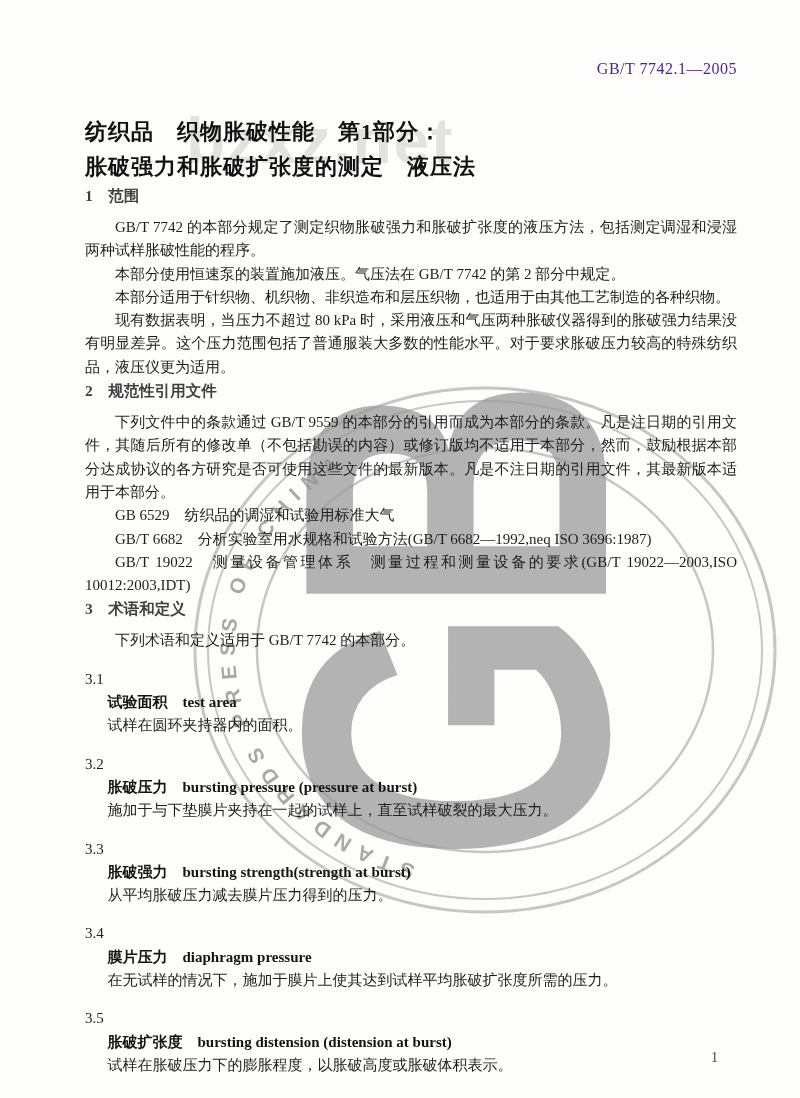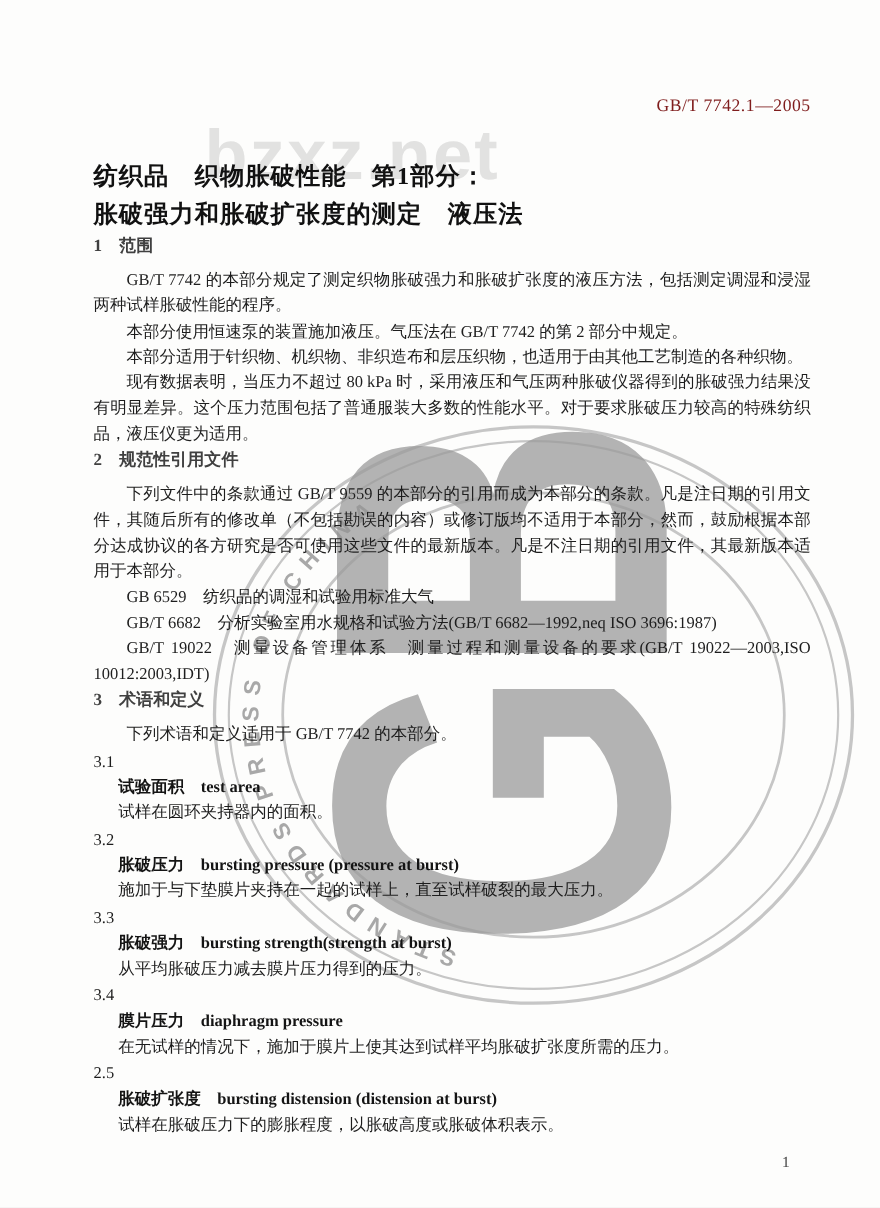--- a/index.html
+++ b/index.html
@@ -17,36 +17,36 @@
   .site-wm{
     position:absolute;left:186px;top:104px;z-index:1;
     font-family:"Liberation Sans", sans-serif;
     font-weight:bold;font-size:64px;letter-spacing:2px;
     color:rgba(130,130,130,0.22);
     user-select:none;
   }
   
   .content{position:relative;z-index:2;padding:0 63px 0 85px;}
   .header-code{
-    padding-top:88px;text-align:right;
-    font-size:16px;letter-spacing:0.5px;color:#7f1d1d;
+    padding-top:60px;text-align:right;
+    font-size:16px;letter-spacing:0.5px;color:#4c1d95;
   }
   .doc-title{
     margin:36px 0 0;
     font-size:22px;font-weight:bold;line-height:35px;
     letter-spacing:1px;color:#111;
   }
   h2.sec{font-size:15.5px;font-weight:bold;margin:0;line-height:23px;color:#404040;}
   .sec1{margin-top:38px;}
   .sec2{margin-top:16px;}
   .sec3{margin-top:14px;}
   p{font-size:15px;line-height:23.3px;margin:0;text-align:justify;color:#1d1d1d;}
   .first{margin-top:9px;}
   .indent{text-indent:2em;}
-  .term-block{margin-top:1px;}
+  .term-block{margin-top:15px;}
   .term-id{font-size:15px;line-height:23.3px;}
   .term-line{padding-left:1.5em;font-weight:bold;color:#141414;}
   .term-def{padding-left:1.5em;}
   .page-num{
     position:absolute;right:82px;bottom:32px;z-index:2;
     font-size:14px;color:#444;
   }
 </style>
 </head>
 <body>
@@ -114,21 +114,21 @@
       <p class="term-def">从平均胀破压力减去膜片压力得到的压力。</p>
     </div>
 
     <div class="term-block">
       <p class="term-id">3.4</p>
       <p class="term-line">膜片压力　diaphragm pressure</p>
       <p class="term-def">在无试样的情况下，施加于膜片上使其达到试样平均胀破扩张度所需的压力。</p>
     </div>
 
     <div class="term-block">
-      <p class="term-id">2.5</p>
+      <p class="term-id">3.5</p>
       <p class="term-line">胀破扩张度　bursting distension (distension at burst)</p>
       <p class="term-def">试样在胀破压力下的膨胀程度，以胀破高度或胀破体积表示。</p>
     </div>
 
   </div>
 
   <div class="page-num">1</div>
 </div>
 
 </body></html>

